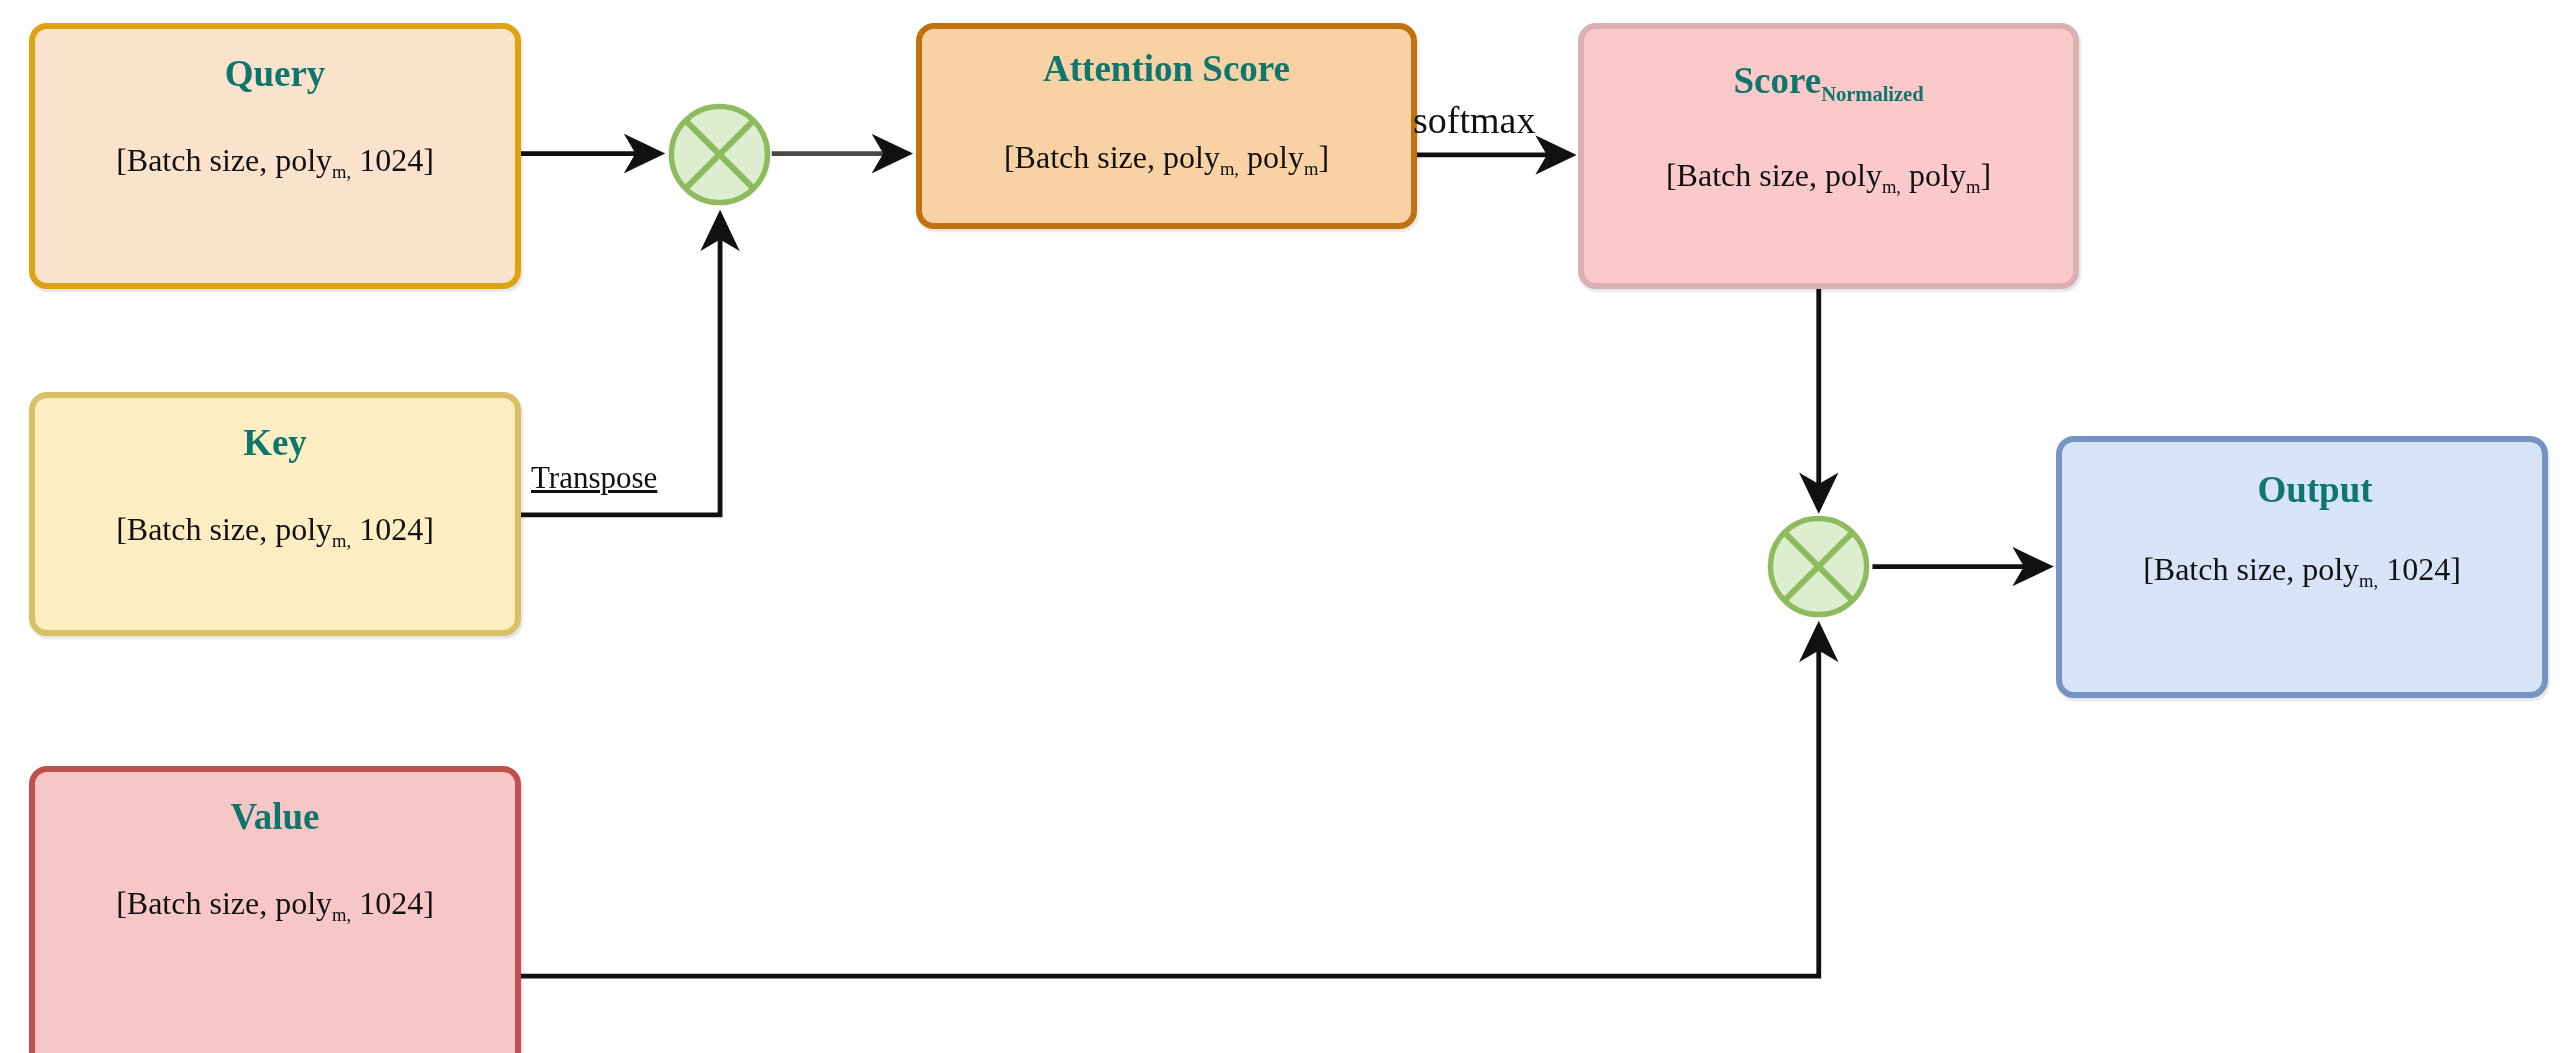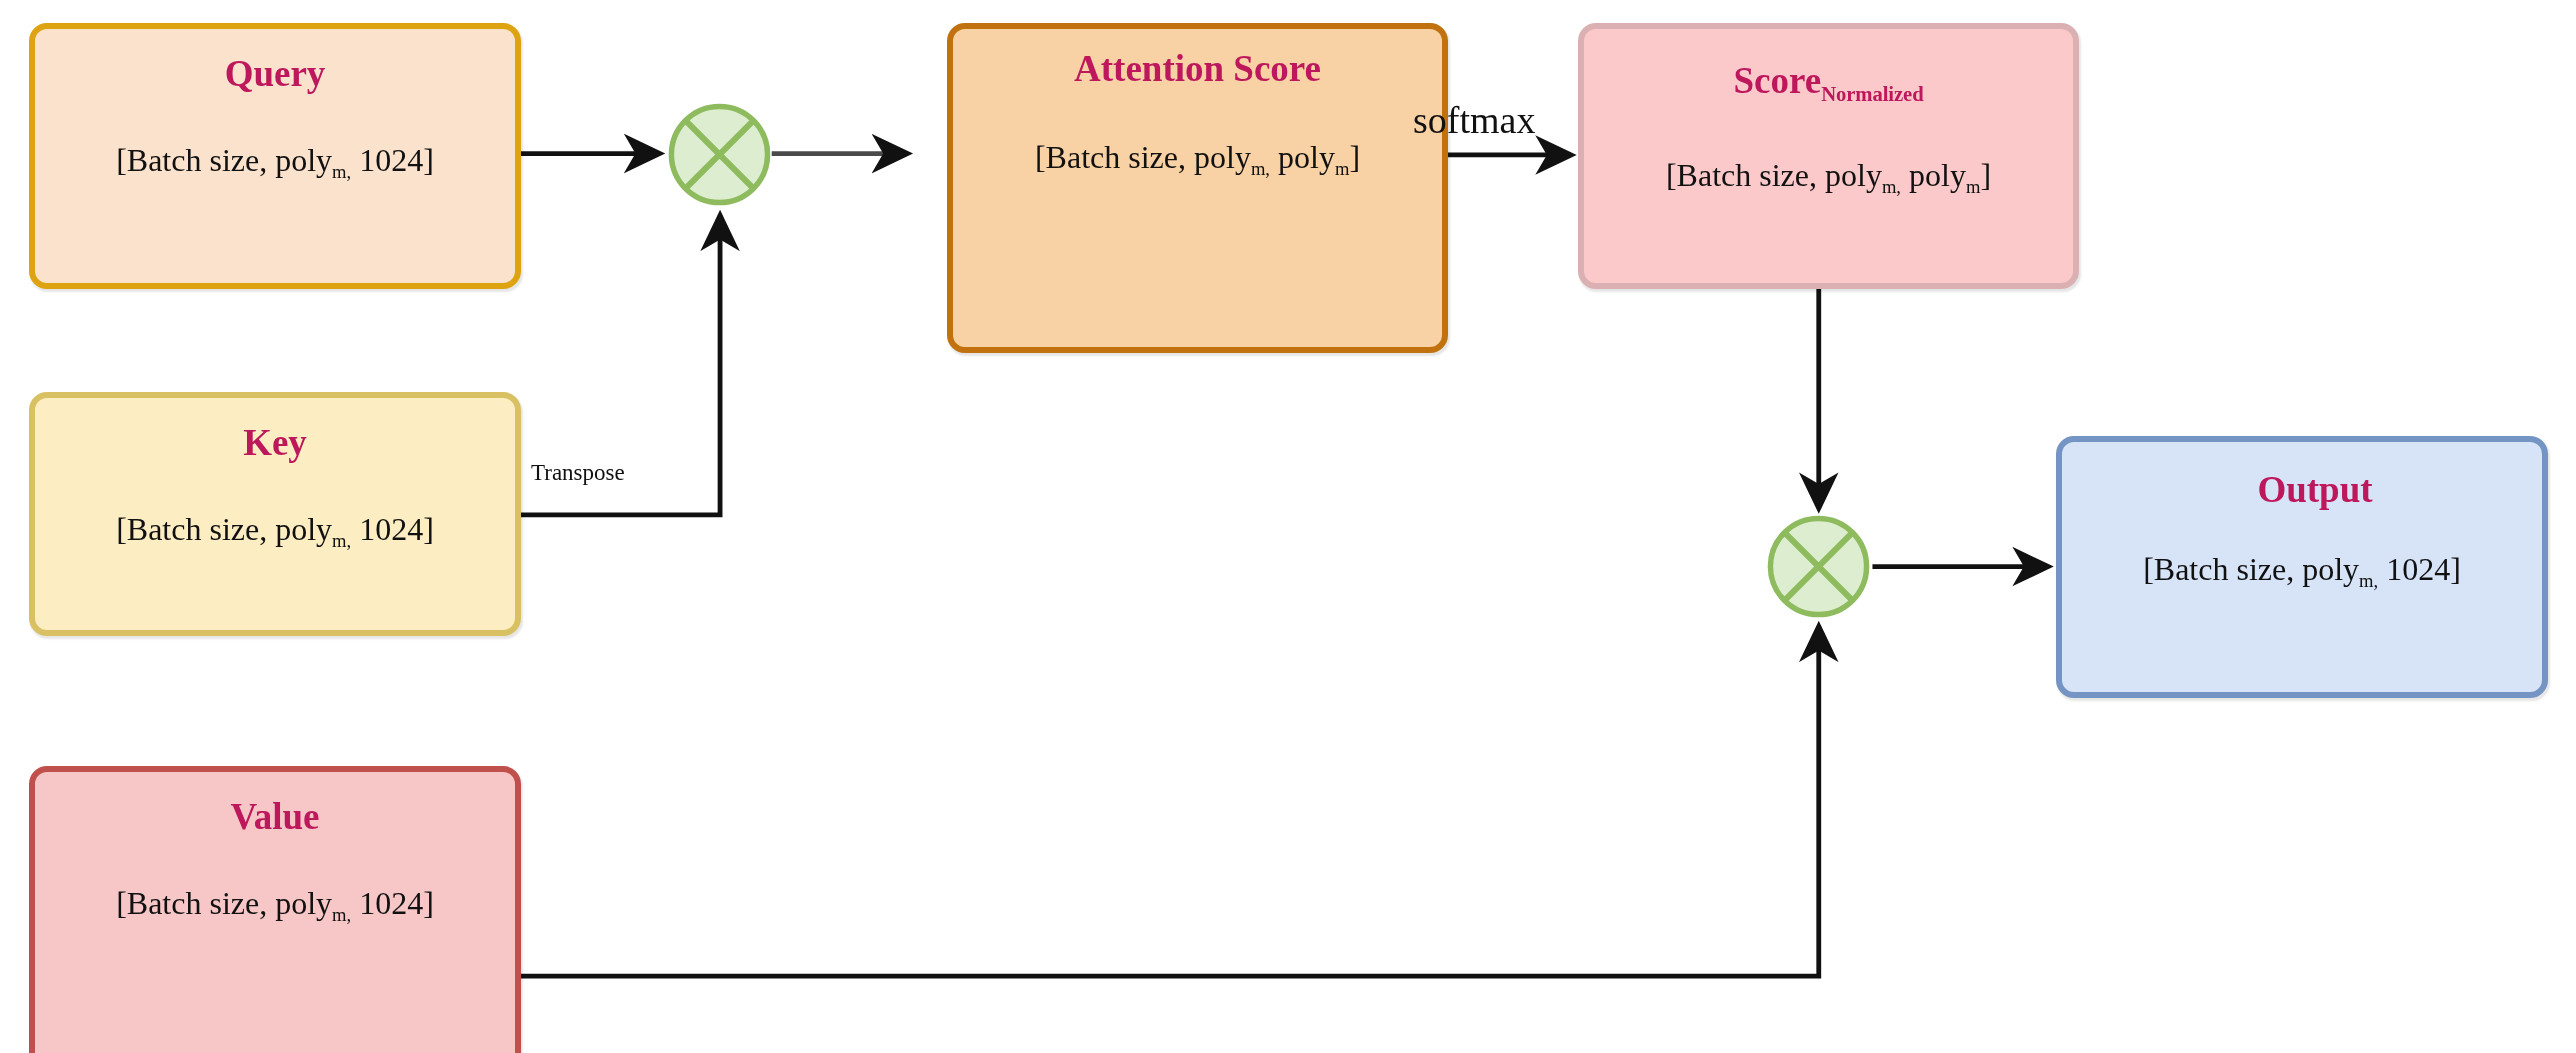--- a/index.html
+++ b/index.html
@@ -31,21 +31,21 @@
     flex-direction: column;
     align-items: center;
     justify-content: flex-start;
     z-index: 3;
   }
   .node .title {
     font-weight: bold;
     font-size: 37px;
     line-height: 1;
     white-space: nowrap;
-    color: #be185d;
+    color: #0f766e;
   }
   .node .title .sub {
     font-size: 20.7px;
     font-weight: bold;
     vertical-align: sub;
     letter-spacing: -0.1px;
   }
   .node .shape {
     font-size: 32px;
     line-height: 1;
@@ -76,24 +76,23 @@
 
   #node-value {
     left: 29px; top: 766px; width: 492px; height: 342px;
     background: #f7c7c7; border-color: #c0504c;
     box-shadow: 1.4px 2.1px 2.1px rgba(0,0,0,0.10);
   }
   #node-value .title { margin-top: 25.5px; }
   #node-value .shape { margin-top: 52px; }
 
   #node-attn {
-    left: 916px; top: 23px; width: 501px; height: 330px;
+    left: 916px; top: 23px; width: 501px; height: 206px;
     background: #f8d2a4; border-color: #c1710d;
     box-shadow: 1.4px 2.1px 2.1px rgba(0,0,0,0.10);
-    margin-left: 31px;
   }
   #node-attn .title { margin-top: 20.7px; }
   #node-attn .shape { margin-top: 54px; }
 
   #node-score {
     left: 1578px; top: 23px; width: 501px; height: 266px;
     background: #fbc9ca; border-color: #dbb0b2;
     box-shadow: 1.4px 2.1px 2.1px rgba(0,0,0,0.10);
   }
   #node-score .title { margin-top: 33px; }
@@ -116,21 +115,21 @@
   #mul-qk { left: 668px; top: 103px; }
   #mul-sv { left: 1767px; top: 515px; }
 
   .edge-label {
     position: absolute;
     color: #111111;
     white-space: nowrap;
     z-index: 5;
   }
   #label-softmax { left: 1413px; top: 98px; font-size: 38px; }
-  #label-transpose { left: 531px; top: 460px; font-size: 23px; }
+  #label-transpose { left: 531px; top: 460px; font-size: 31px; text-decoration: underline; }
 </style>
 </head>
 <body>
 
 <div id="stage">
 
   <svg id="edges" viewBox="0 0 3742 1531" width="2576" height="1054" xmlns="http://www.w3.org/2000/svg">
     <defs>
       <marker id="ah" markerWidth="9" markerHeight="9" refX="7.4" refY="4.5" orient="auto" markerUnits="strokeWidth">
         <path d="M0,0.4 L8.6,4.5 L0,8.6 L2.4,4.5 Z" fill="#111111"></path>

